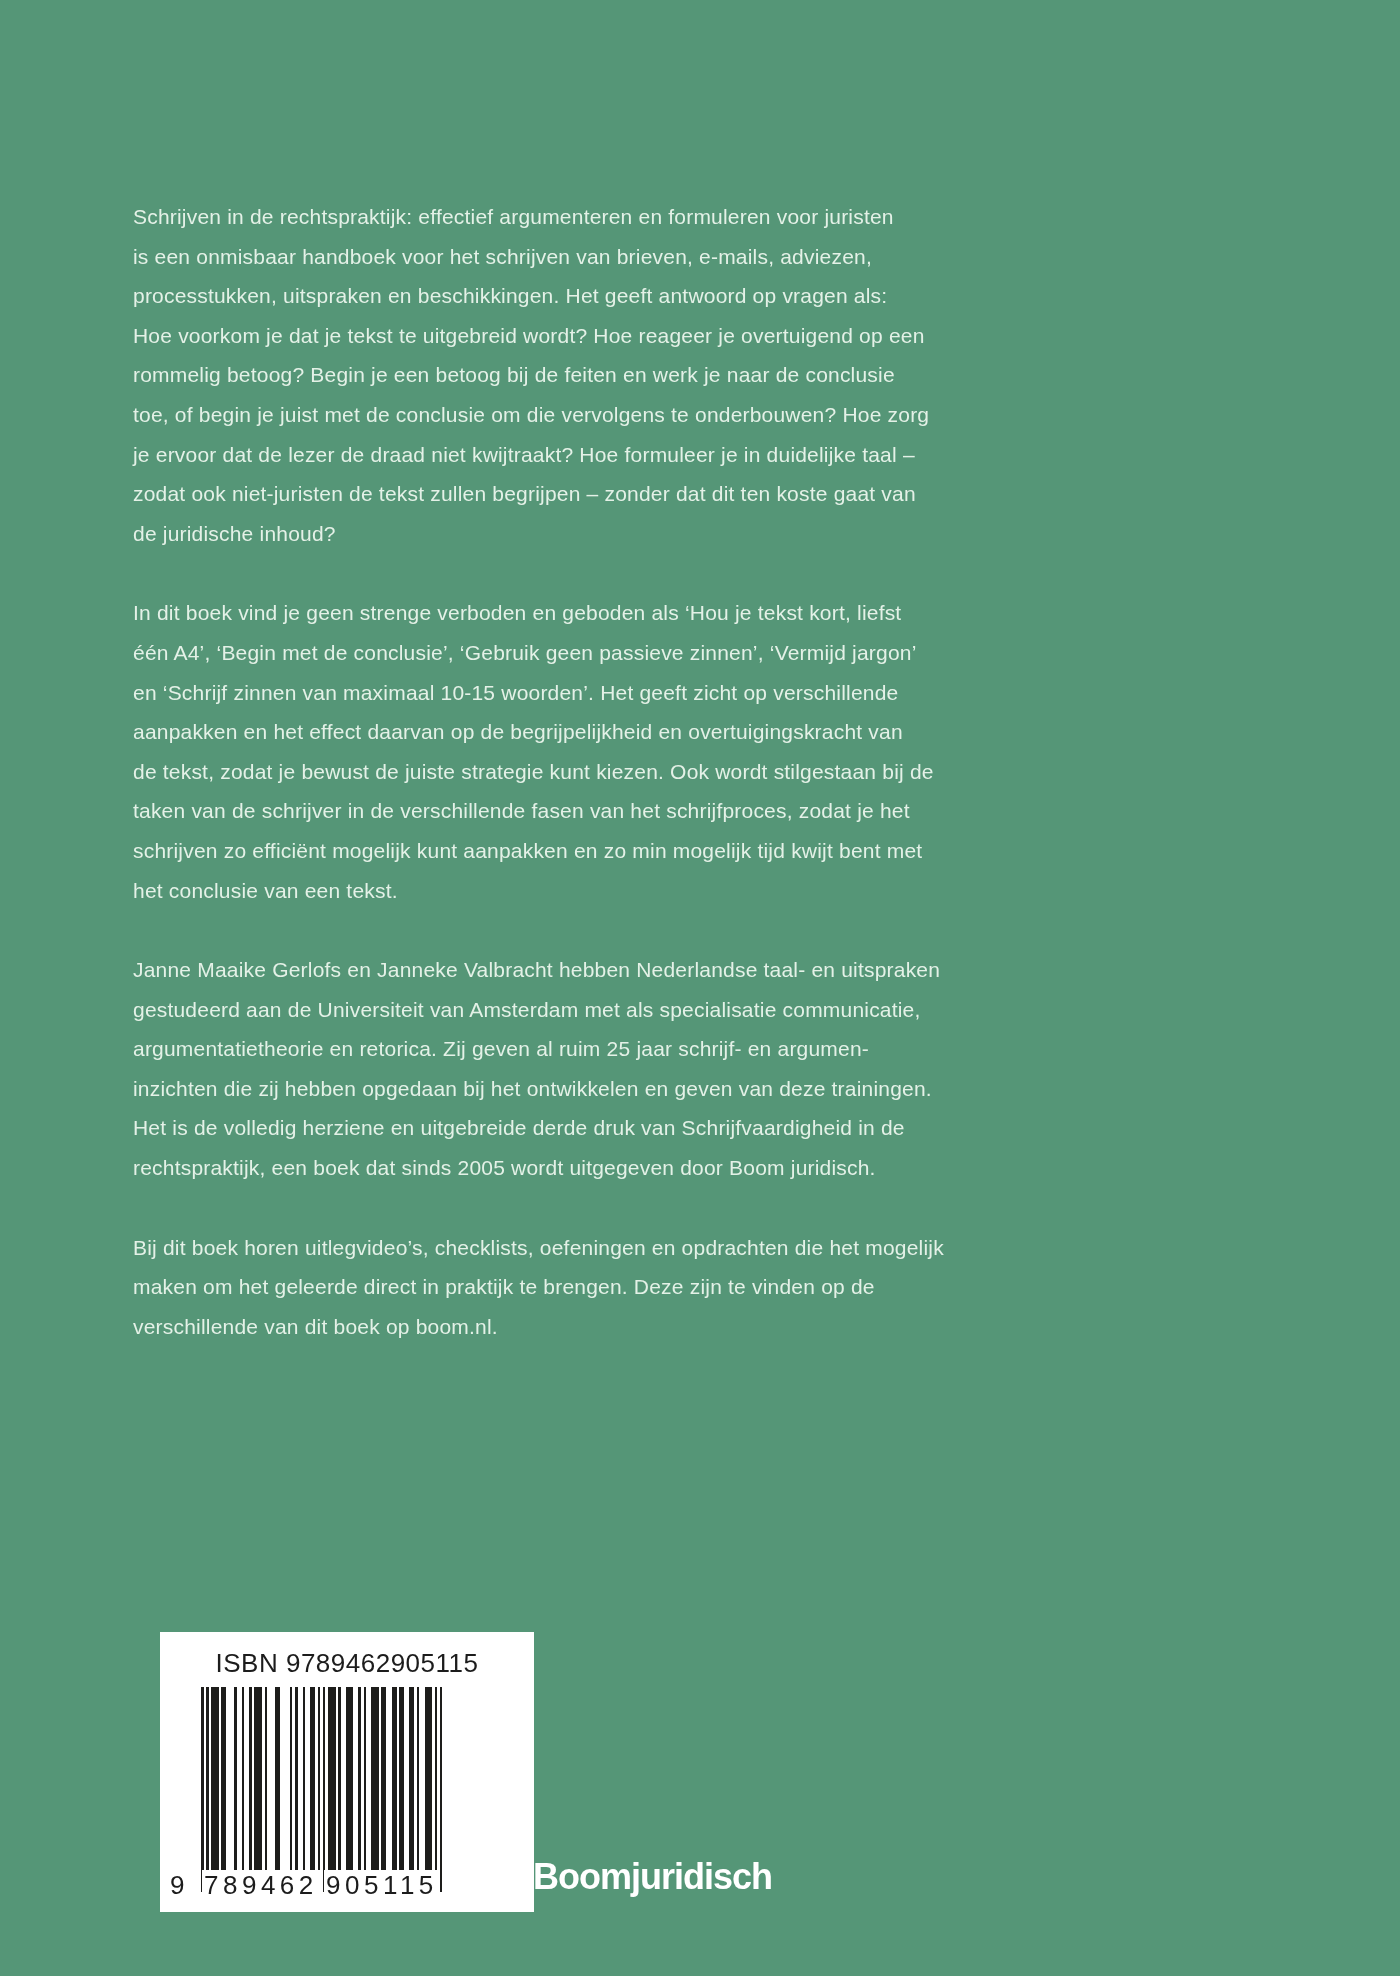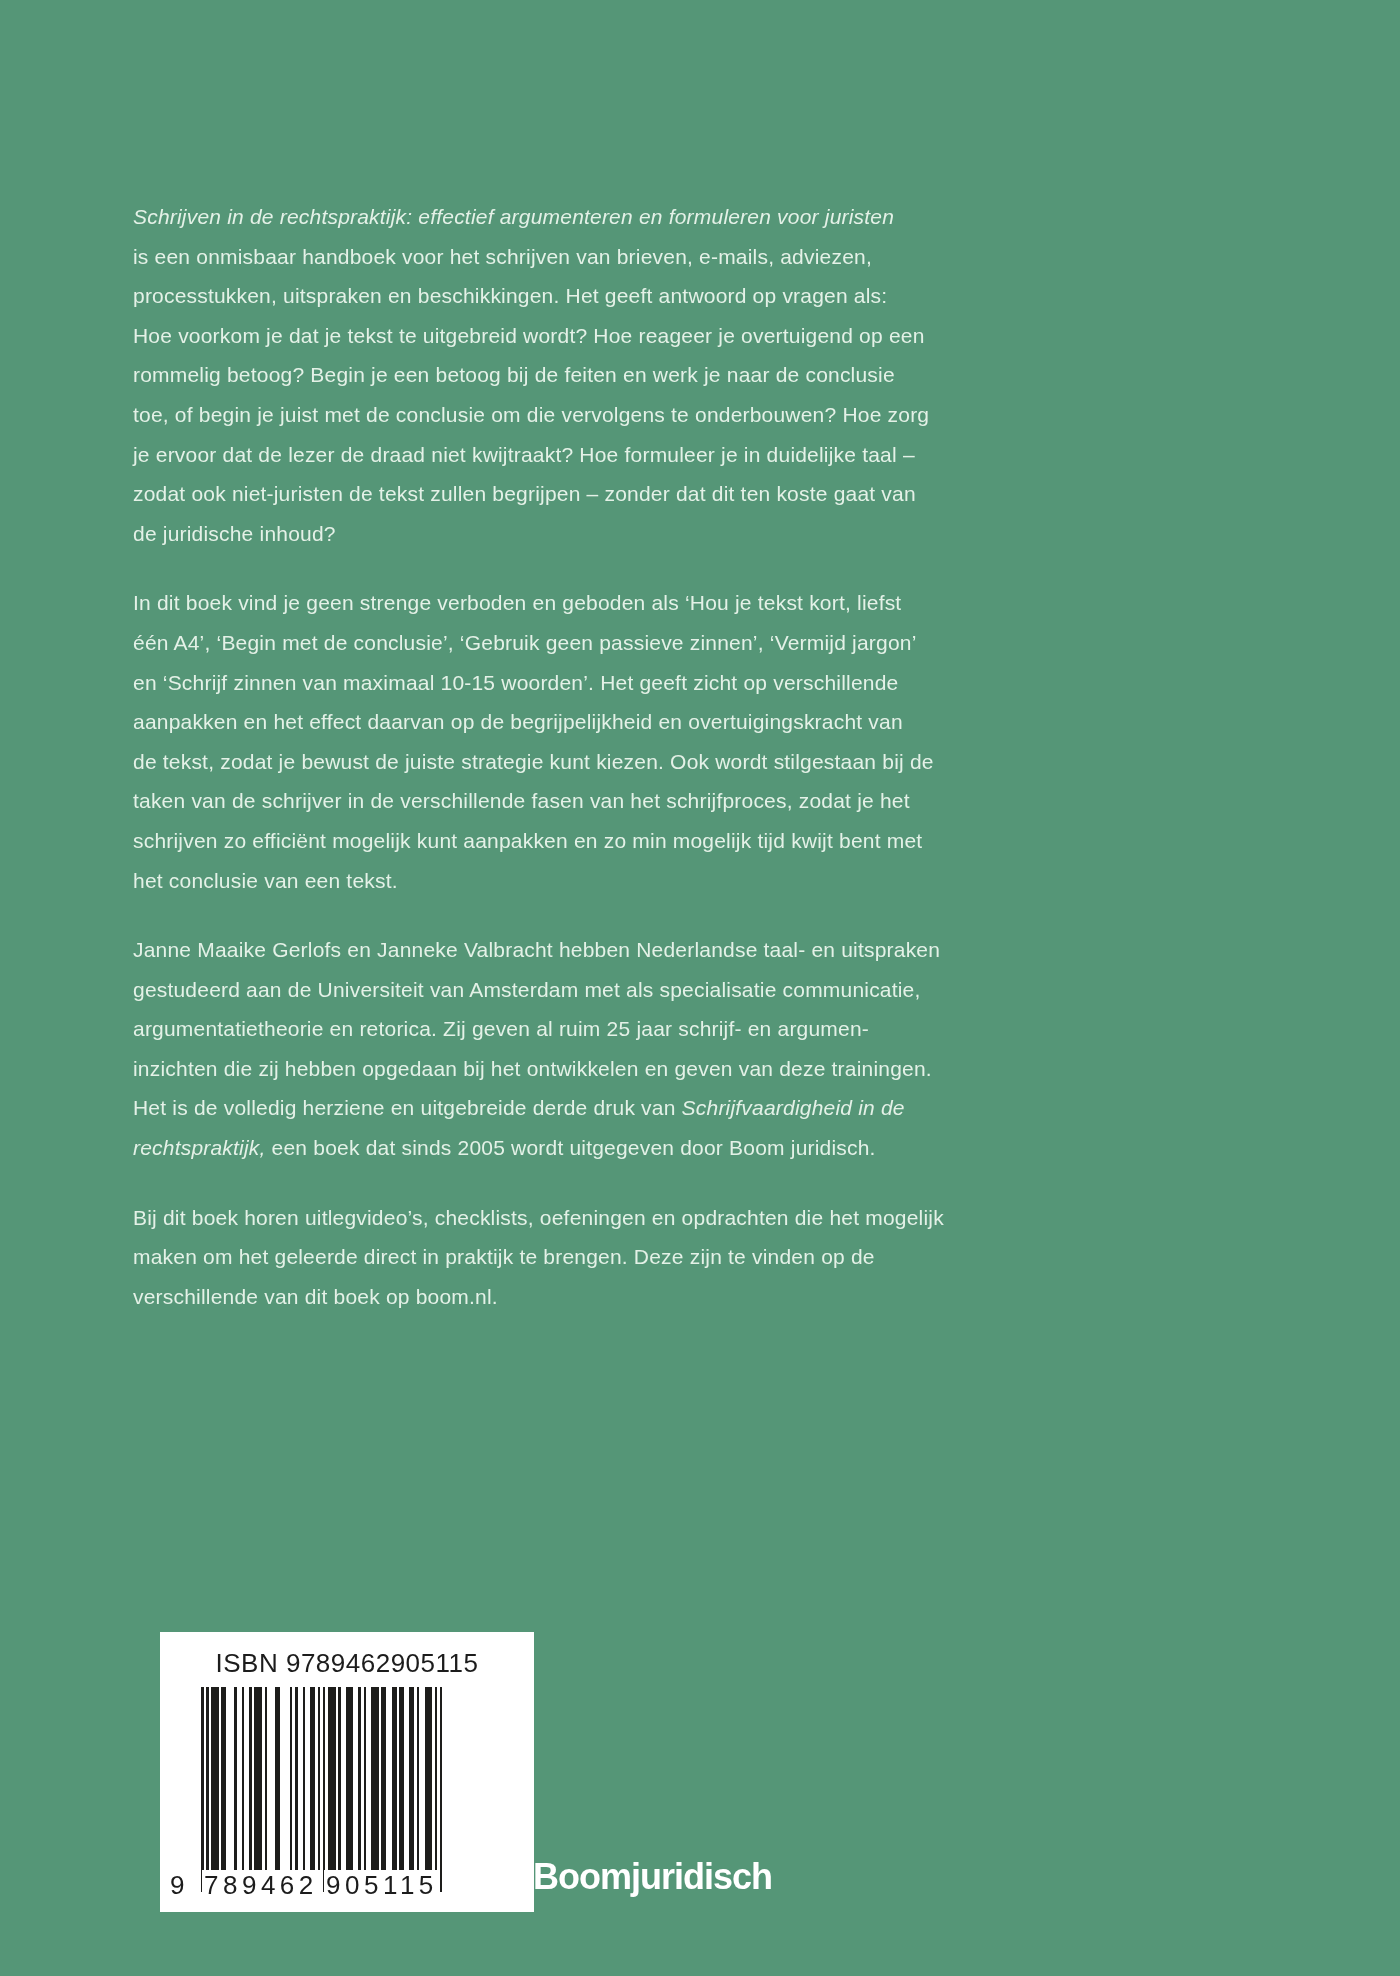--- a/index.html
+++ b/index.html
@@ -21,23 +21,23 @@
     left: 133px;
     top: 197px;
     width: 920px;
     color: #e4f1e7;
     font-size: 21px;
     line-height: 39.6px;
     letter-spacing: 0.2px;
     font-weight: 400;
   }
   .para { margin: 0; }
-  .para + .para { margin-top: 30px; }
+  .para + .para { margin-top: 40px; }
   .line { white-space: nowrap; }
-  .it { font-style: italic; }
+  .it { }
 
   
   .barcode-box {
     position: absolute;
     left: 160px;
     top: 1632px;
     width: 374px;
     height: 280px;
     background: #ffffff;
   }

